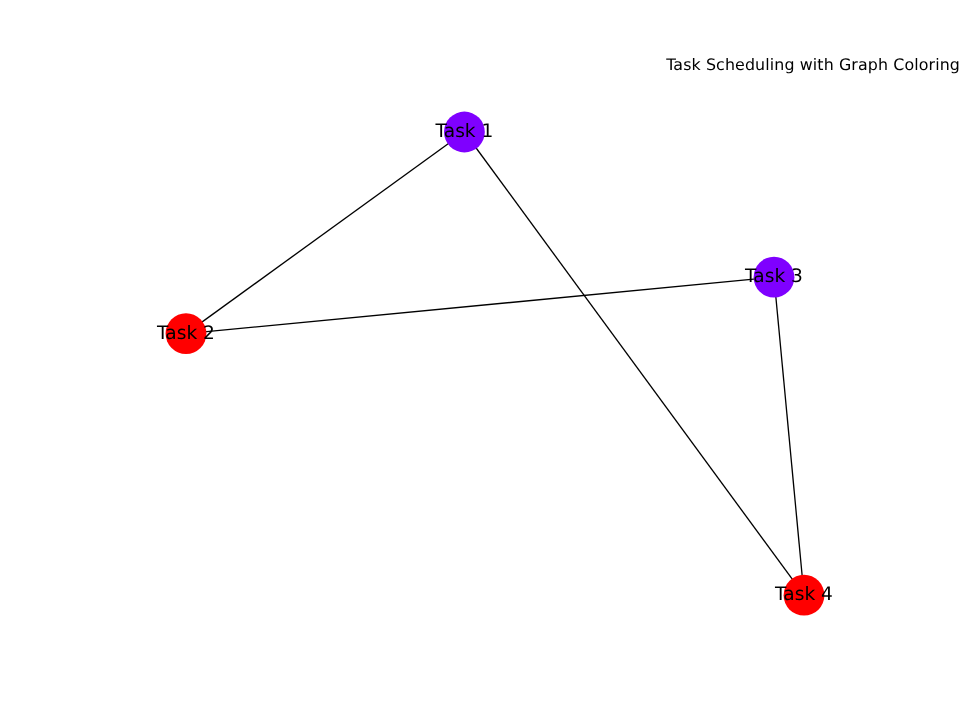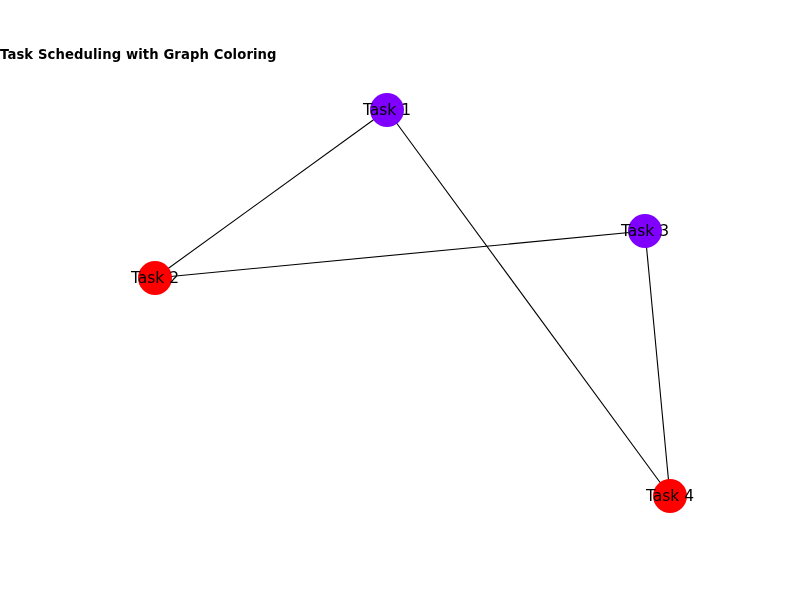--- a/index.html
+++ b/index.html
@@ -13,26 +13,25 @@
     height: 600px;
     background: #ffffff;
     overflow: hidden;
     font-family: "DejaVu Sans", sans-serif;
   }
   #figure-title {
     position: absolute;
     left: 0;
     top: 47px;
     width: 800px;
-    text-align: left;
+    text-align: right;
     font-size: 13.2px;
     color: #000000;
     letter-spacing: 0.1px;
     white-space: nowrap;
-    font-weight: bold;
   }
   #graph-svg {
     position: absolute;
     left: 0;
     top: 0;
     width: 800px;
     height: 600px;
   }
   .graph-edge {
     stroke: #000000;

